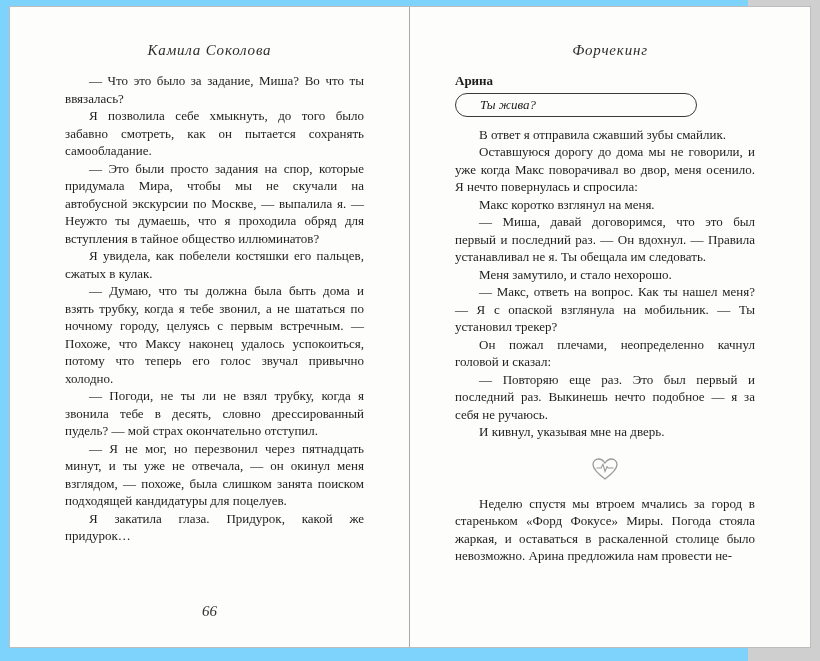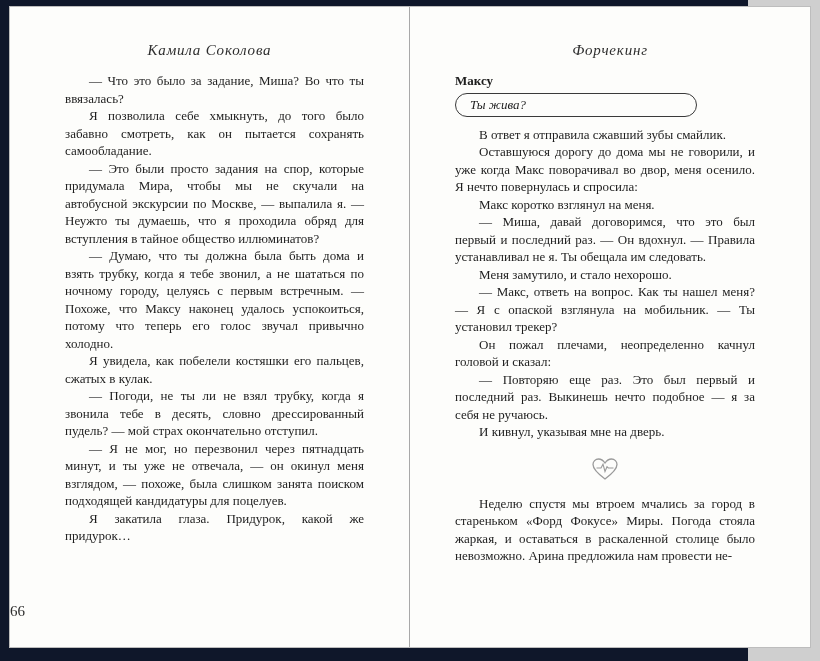--- a/index.html
+++ b/index.html
@@ -6,21 +6,21 @@
   html, body { width: 820px; height: 661px; }
   body {
     background: #cfcfcf;
     font-family: "Liberation Serif", serif;
     overflow: hidden;
   }
   .book {
     position: relative;
     width: 748px;
     height: 661px;
-    background: #0f172a;
+    background: #7dd3fc;
   }
   .spread {
     position: absolute;
     left: 9px; top: 6px;
     width: 802px; height: 642px;
     background: #fdfdfb;
     border: 1px solid #bdbdbd;
     display: flex;
   }
   .page { width: 50%; position: relative; }
@@ -46,64 +46,66 @@
   .sender {
     font-weight: bold;
     text-indent: 0 !important;
     margin-bottom: 3px;
   }
   .bubble {
     border: 1.2px solid #3a3a3a;
     border-radius: 12px;
     height: 24px;
     line-height: 21px;
-    padding-left: 14px;
+    padding-left: 24px;
     margin: 2px 58px 9px 0;
     font-style: italic;
     font-size: 13px;
     color: #1d1d1d;
   }
   .ornament {
     text-align: center;
     margin: 17px 0 13px 0;
   }
   .ornament svg { display: inline-block; vertical-align: middle; }
   .page-number {
     position: absolute;
     bottom: 27px;
     left: 0; right: 0;
+    text-align: center;
+    font-style: italic;
     font-size: 15px;
     color: #2e2e2e;
   }
 </style>
 </head>
 <body>
 
 <div class="book">
   <div class="spread">
 
     <div class="page left">
       <div class="running-head">Камила Соколова</div>
       <div class="text-block">
           <p>— Что это было за задание, Миша? Во что ты ввязалась?</p>
           <p>Я позволила себе хмыкнуть, до того было забавно смотреть, как он пытается сохранять самообладание.</p>
           <p>— Это были просто задания на спор, которые придумала Мира, чтобы мы не скучали на автобусной экскурсии по Москве, — выпалила я. — Неужто ты думаешь, что я проходила обряд для вступления в тайное общество иллюминатов?</p>
+          <p>Я увидела, как побелели костяшки его пальцев, сжатых в кулак.</p>
           <p>— Думаю, что ты должна была быть дома и взять трубку, когда я тебе звонил, а не шататься по ночному городу, целуясь с первым встречным. — Похоже, что Максу наконец удалось успокоиться, потому что теперь его голос звучал привычно холодно.</p>
-          <p>Я увидела, как побелели костяшки его пальцев, сжатых в кулак.</p>
           <p>— Погоди, не ты ли не взял трубку, когда я звонила тебе в десять, словно дрессированный пудель? — мой страх окончательно отступил.</p>
           <p>— Я не мог, но перезвонил через пятнадцать минут, и ты уже не отвечала, — он окинул меня взглядом, — похоже, была слишком занята поиском подходящей кандидатуры для поцелуев.</p>
           <p>Я закатила глаза. Придурок, какой же придурок…</p>
         </div>
       <div class="page-number">66</div>
     </div>
 
     <div class="page right">
       <div class="running-head">Форчекинг</div>
       <div class="text-block">
-        <p class="sender">Максу</p>
+        <p class="sender">Арина</p>
         <div class="bubble">
           <span>Ты жива?</span>
         </div>
         <div>
             <p>В ответ я отправила сжавший зубы смайлик.</p>
             <p>Оставшуюся дорогу до дома мы не говорили, и уже когда Макс поворачивал во двор, меня осенило. Я нечто повернулась и спросила:</p>
             <p>Макс коротко взглянул на меня.</p>
             <p>— Миша, давай договоримся, что это был первый и последний раз. — Он вдохнул. — Правила устанавливал не я. Ты обещала им следовать.</p>
             <p>Меня замутило, и стало нехорошо.</p>
             <p>— Макс, ответь на вопрос. Как ты нашел меня? — Я с опаской взглянула на мобильник. — Ты установил трекер?</p>

